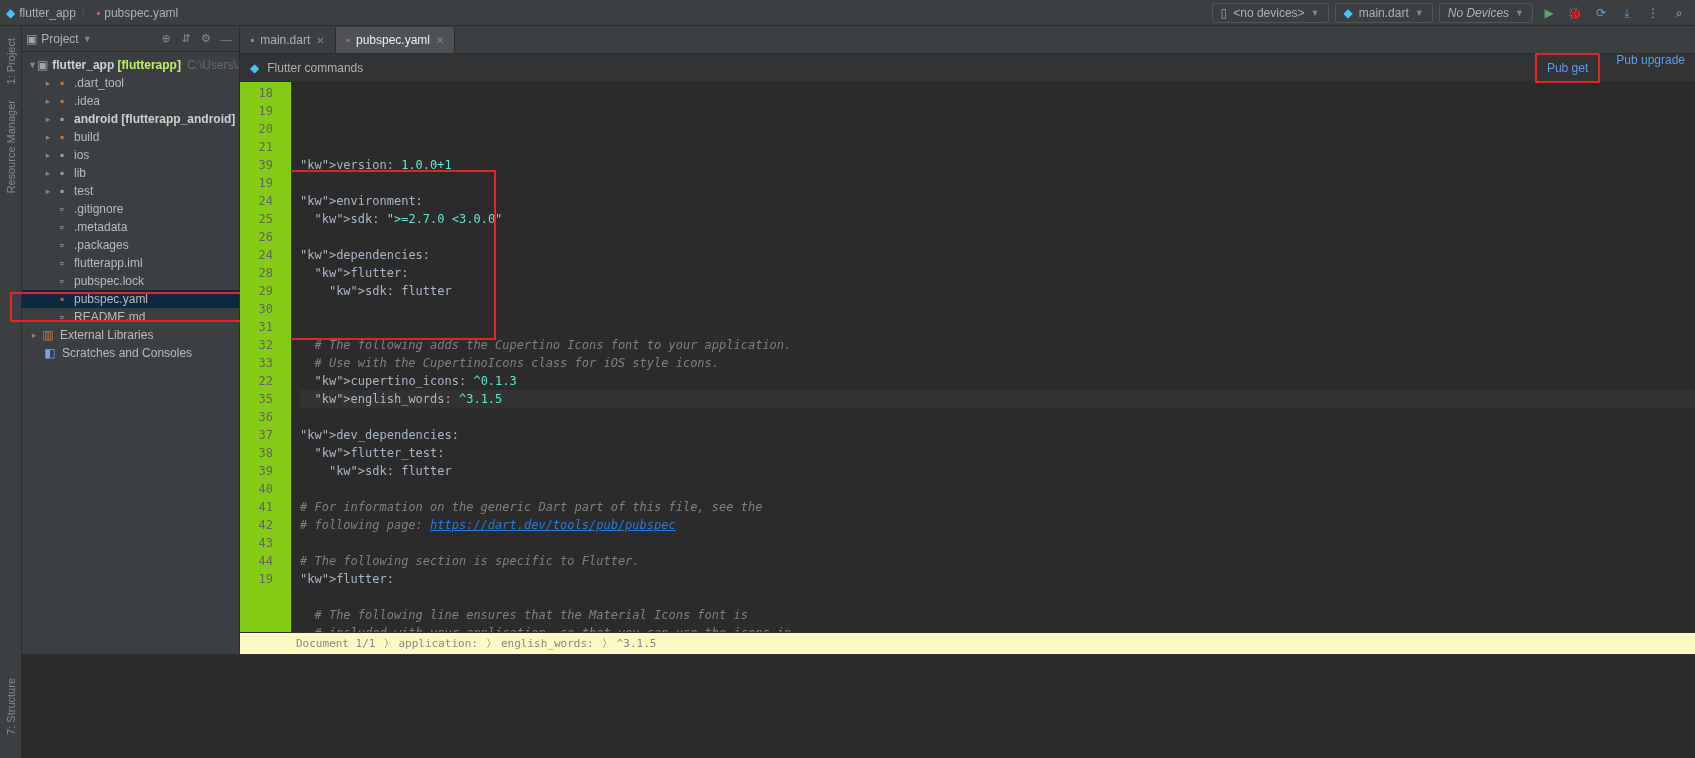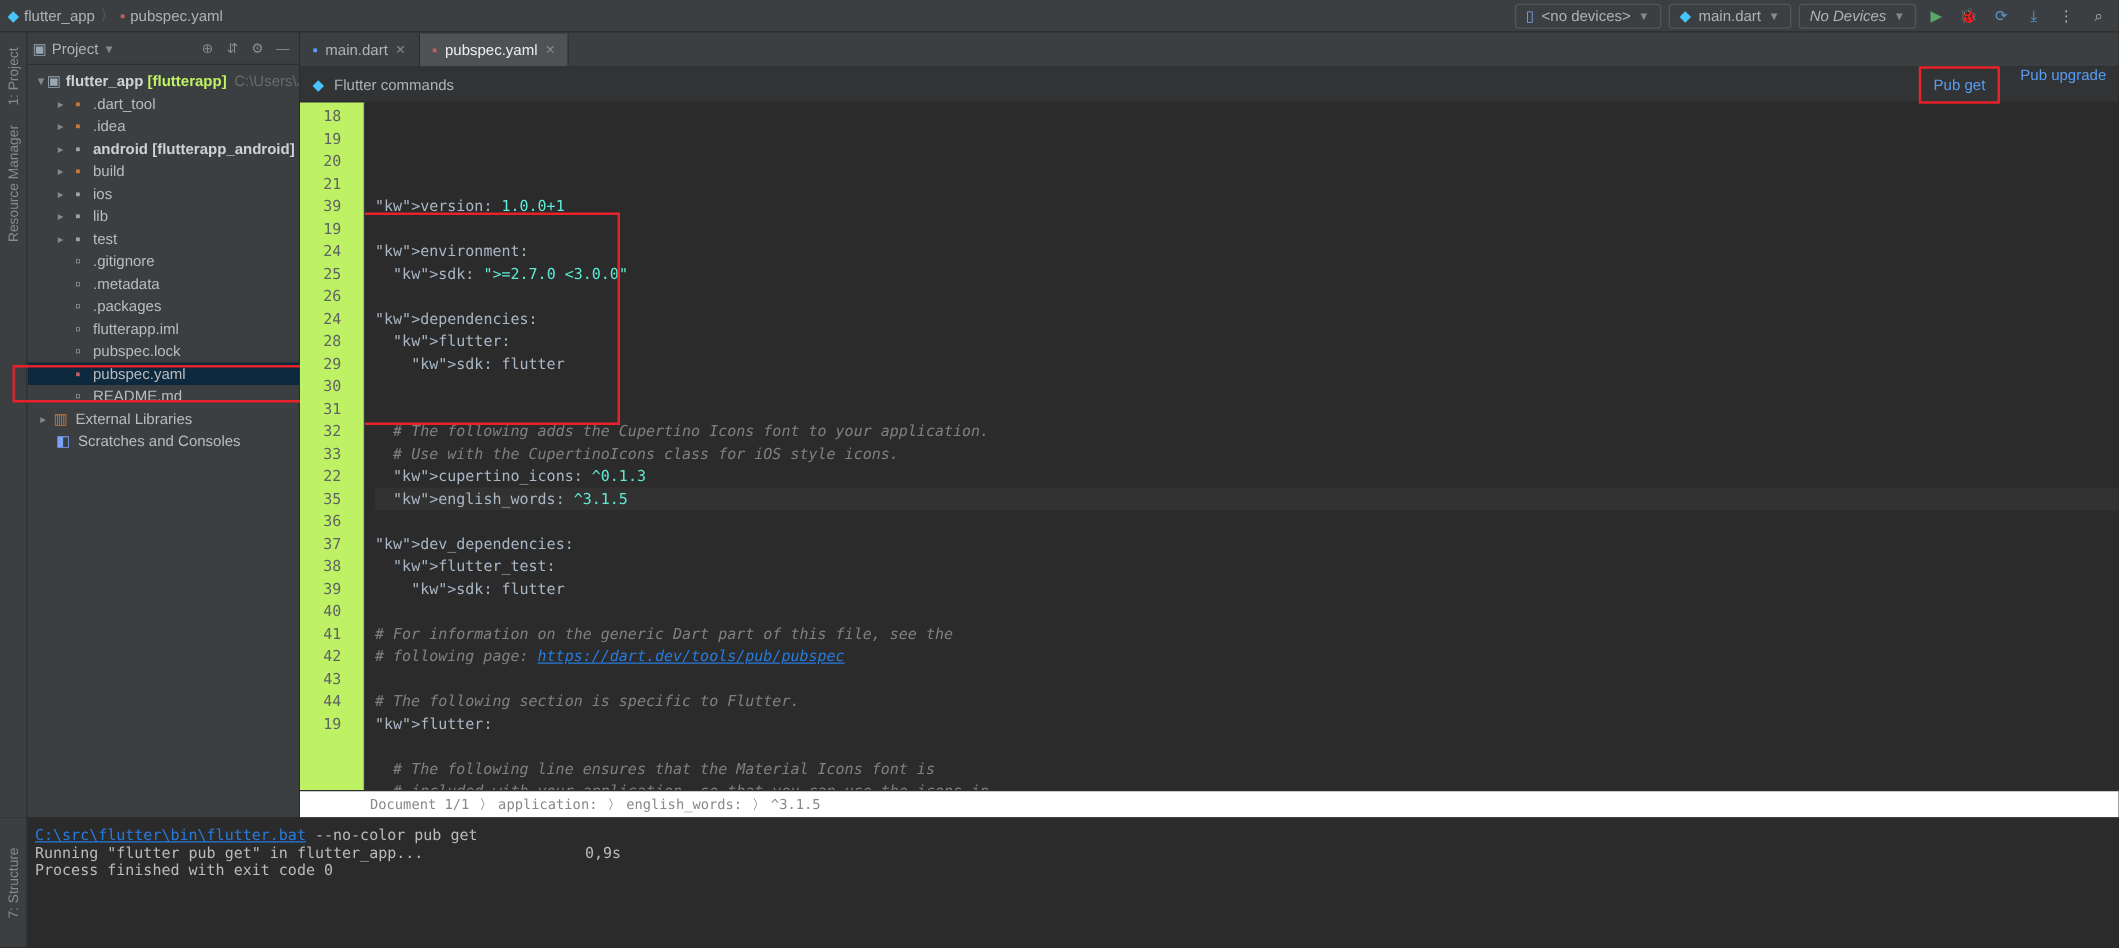--- a/index.html
+++ b/index.html
@@ -84,42 +84,42 @@
 .flutter-banner {
   height:28px; background:#313335; border-bottom:1px solid #2d2d2d;
   display:flex; align-items:center; justify-content:space-between; padding:0 10px;
 }
 .fb-left { display:flex; align-items:center; gap:8px; color:#afb1b3;}
 .fb-right { display:flex; gap:16px;}
 .fb-link { color:#589df6; cursor:pointer; }
 
 .editor-body { flex:1; display:flex; min-height:0; position:relative;}
 .gutter {
-  width:52px; background:#bef264; color:#606366; text-align:right;
+  width:52px; background:#84cc16; color:#606366; text-align:right;
   font-family:Consolas,monospace; font-size:12px; padding-top:2px; line-height:18px;
   border-right:1px solid #393c3e;
 }
 .gutter div { padding-right:18px; height:18px;}
 .code {
   flex:1; font-family:Consolas,monospace; font-size:12px; line-height:18px;
   padding:2px 0 2px 8px; white-space:pre; color:#a9b7c6; position:relative; overflow:hidden;
 }
 .code-line { height:18px; }
 .code-line.hl { background:#323232;}
 .str { color:#5eead4;}
 .cm { color:#808080; font-style:italic;}
 .link { color:#287bde; text-decoration:underline;}
 
 .red-box1 {
   position:absolute; border:2px solid #e8222a; pointer-events:none;
   left:0px; top:0px;
 }
 
 .breadcrumb-footer {
-  height:22px; background:#ffffff; border-top:1px solid #2d2d2d;
+  height:22px; background:#fef9c3; border-top:1px solid #2d2d2d;
   display:flex; align-items:center; padding-left:56px; font-size:11px; color:#888;
   font-family:Consolas,monospace;
 }
 .breadcrumb-footer span { margin-right:4px;}
 .bcf-sep { color:#555; margin:0 4px;}
 
 .bottom-panel {
   height:104px; background:#2b2b2b; border-top:1px solid #2d2d2d; display:flex; flex-direction:column;
 }
 .bp-tabs { height:24px; background:#3c3f41; display:flex; align-items:center; padding-left:28px; gap:10px;}
@@ -378,21 +378,13 @@
       <span class="bcf-sep">〉</span>
       <span>^3.1.5</span>
     </div>
   </div>
 </div>
 
 <div class="bottom-panel" style="position:relative;">
   <div class="structure-rail">
     <div class="sr-label">7: Structure</div>
   </div>
-  <div class="bp-body">
-    <div><span class="path">C:\src\flutter\bin\flutter.bat</span><span> --no-color pub get</span></div>
-    <div style="display:flex;">
-        <span style="width:440px;display:inline-block">Running "flutter pub get" in flutter_app...</span>
-        <span>0,9s</span>
-      </div>
-    <div>Process finished with exit code 0</div>
-  </div>
 </div>
 
 </body></html>

